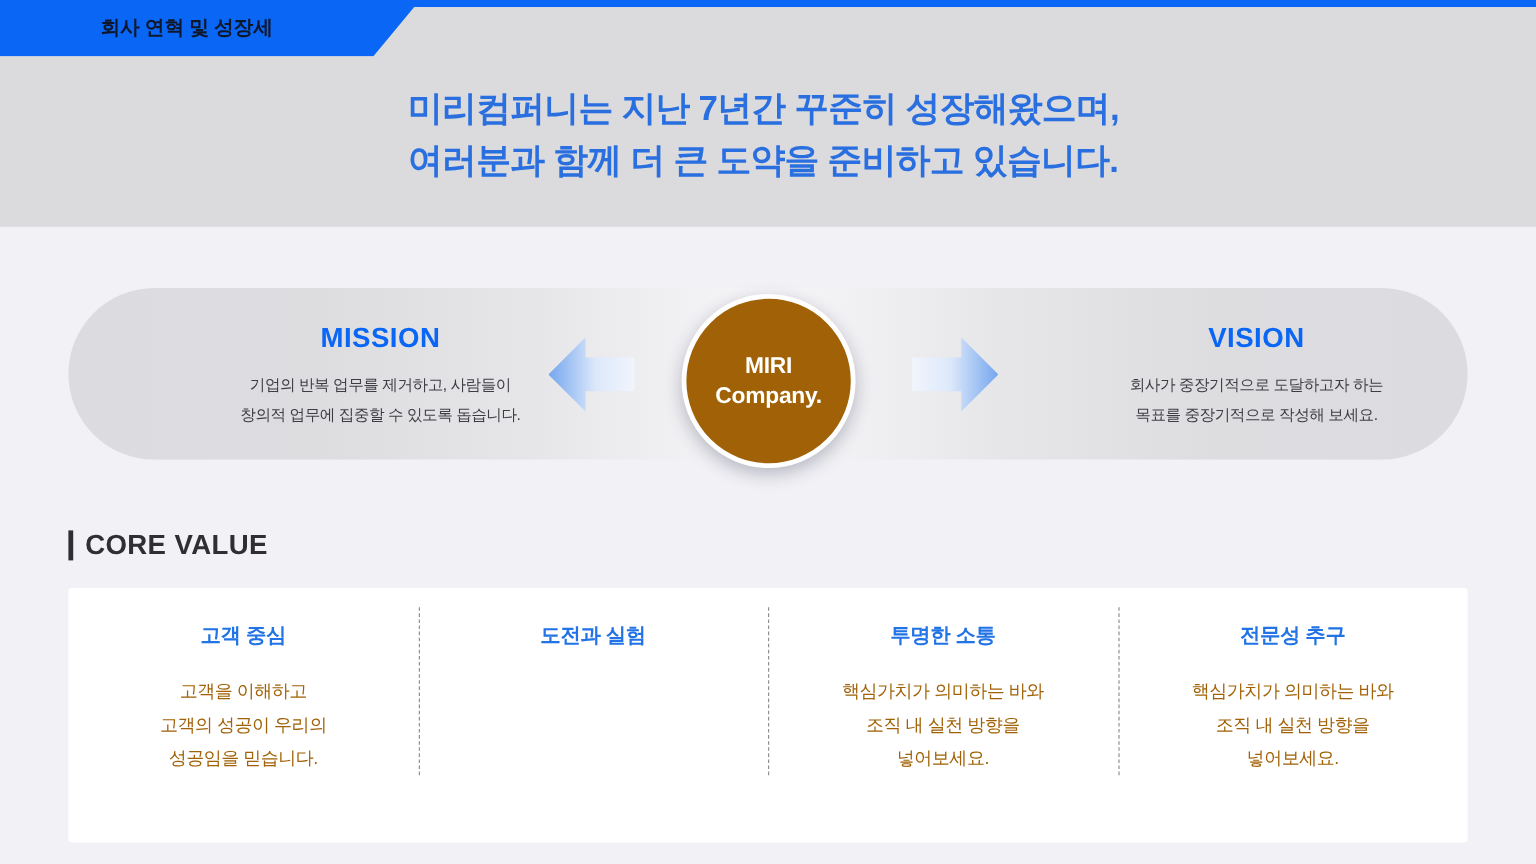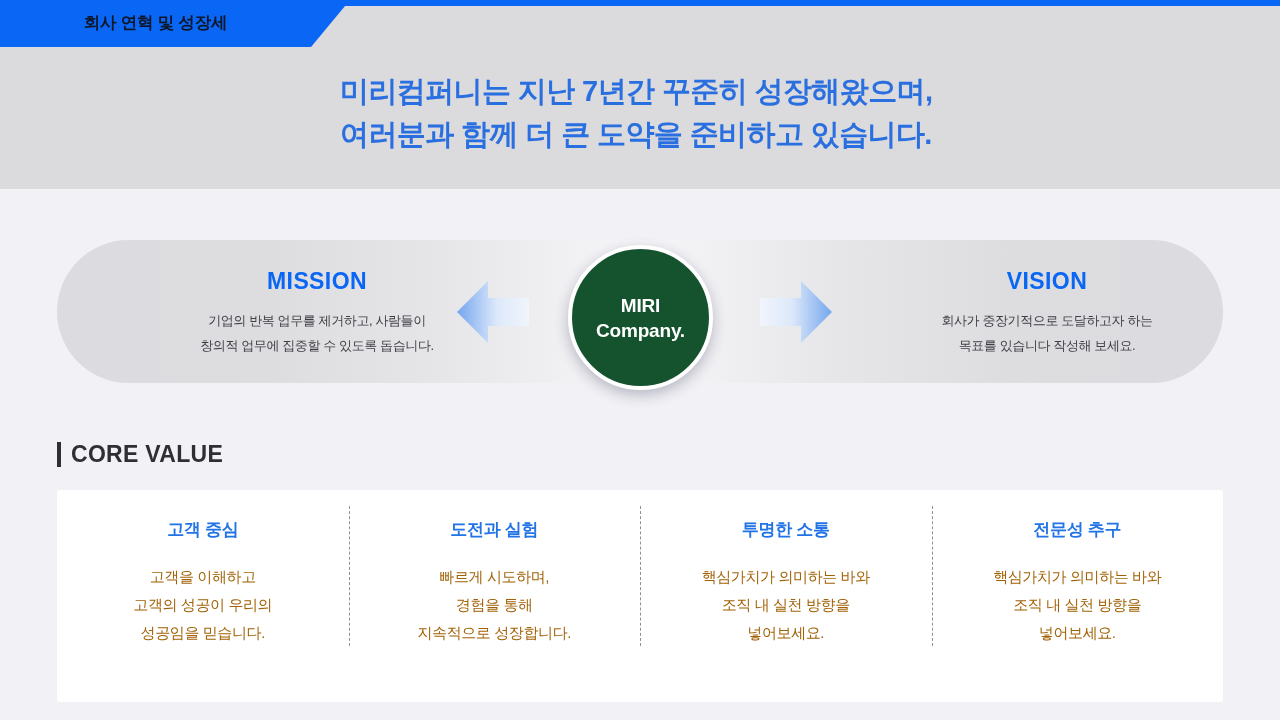--- a/index.html
+++ b/index.html
@@ -120,21 +120,21 @@
   .arrow { position: absolute; }
   #arrow-left  { left: 457px; top: 281px; }
   #arrow-right { left: 760px; top: 281px; }
 
   
   #center-circle {
     position: absolute;
     left: 568px; top: 245px;
     width: 145px; height: 145px;
     border-radius: 50%;
-    background: #14532d;
+    background: #a16207;
     border: 4px solid #ffffff;
     box-shadow: 0 5px 14px rgba(40, 50, 80, 0.30);
     display: flex;
     flex-direction: column;
     align-items: center;
     justify-content: center;
     z-index: 4;
   }
   #center-circle .cc-line {
     color: #ffffff;
@@ -228,21 +228,21 @@
     <div class="mv-desc">
       <span class="line">기업의 반복 업무를 제거하고, 사람들이</span>
       <span class="line">창의적 업무에 집중할 수 있도록 돕습니다.</span>
     </div>
   </div>
 
   <div class="mv-block" id="mv-vision">
     <div class="mv-title">VISION</div>
     <div class="mv-desc">
       <span class="line">회사가 중장기적으로 도달하고자 하는</span>
-      <span class="line">목표를 있습니다 작성해 보세요.</span>
+      <span class="line">목표를 중장기적으로 작성해 보세요.</span>
     </div>
   </div>
 
 </div>
 
 <svg class="arrow" id="arrow-left" width="72" height="62" viewBox="0 0 72 62">
   <defs>
     <linearGradient id="gradLeft" x1="1" y1="0" x2="0" y2="0">
       <stop offset="0%" stop-color="#f1f5fc"></stop>
       <stop offset="45%" stop-color="#dce8fa"></stop>
@@ -279,25 +279,20 @@
     <div class="cv-title">고객 중심</div>
     <div class="cv-desc">
       <span class="line">고객을 이해하고</span>
       <span class="line">고객의 성공이 우리의</span>
       <span class="line">성공임을 믿습니다.</span>
     </div>
   </div>
 
   <div class="cv-col">
     <div class="cv-title">도전과 실험</div>
-    <div class="cv-desc">
-      <span class="line">빠르게 시도하며,</span>
-      <span class="line">경험을 통해</span>
-      <span class="line">지속적으로 성장합니다.</span>
-    </div>
   </div>
 
   <div class="cv-col">
     <div class="cv-title">투명한 소통</div>
     <div class="cv-desc">
       <span class="line">핵심가치가 의미하는 바와</span>
       <span class="line">조직 내 실천 방향을</span>
       <span class="line">넣어보세요.</span>
     </div>
   </div>

